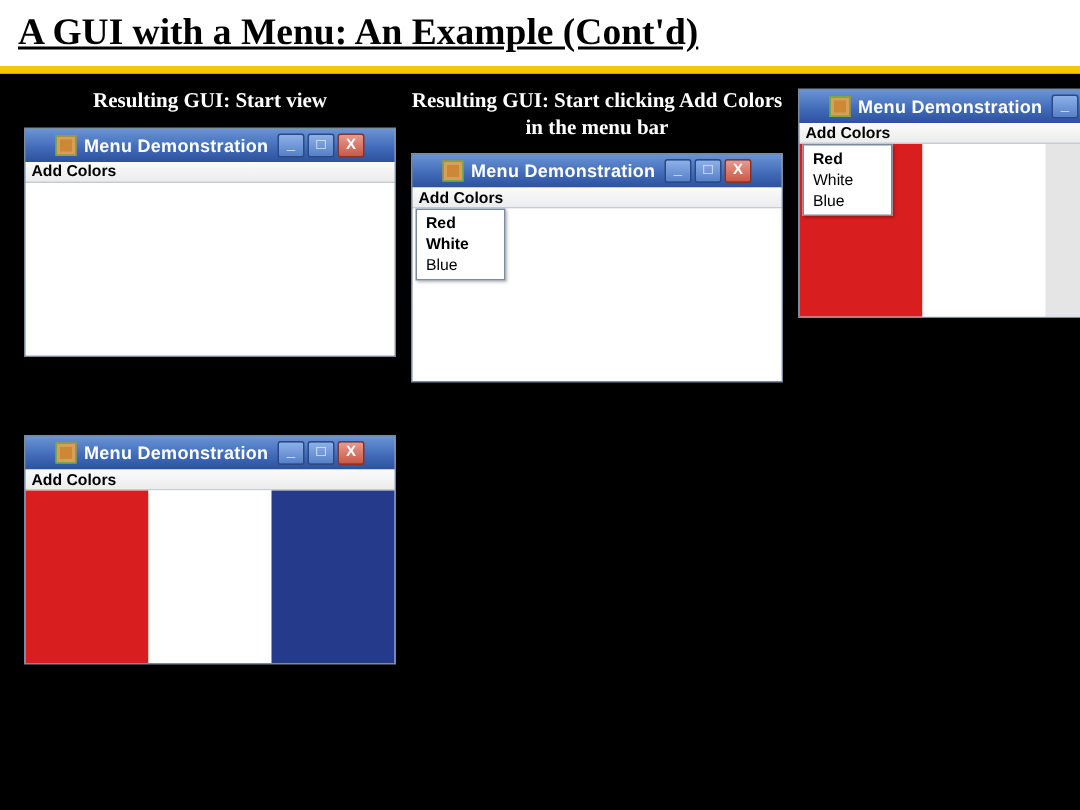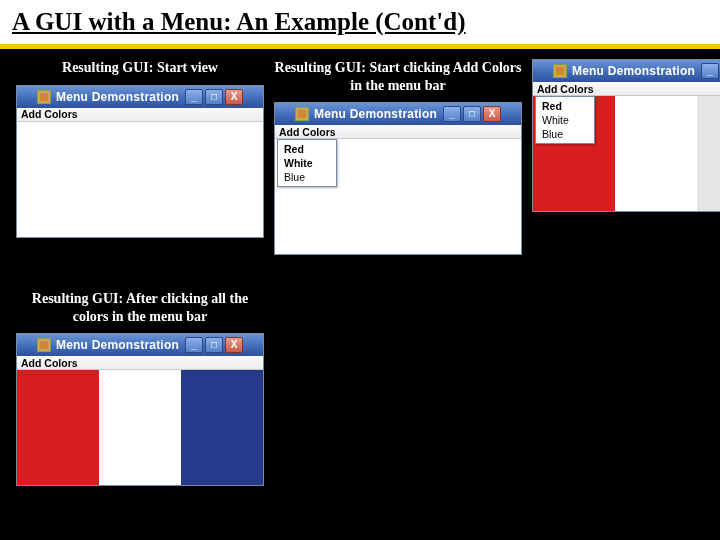--- a/index.html
+++ b/index.html
@@ -197,21 +197,20 @@
           <div class="mi">Blue</div>
         </div>
         <div class="stripe red"></div>
         <div class="stripe white"></div>
         <div class="stripe grey"></div>
       </div>
     </div>
   </div>
 
   <div class="panel">
-    <div class="caption">Resulting GUI: After clicking all the colors in the menu bar</div>
     <div class="window">
       <div class="titlebar">
         <div class="appicon"></div>
         <div class="titletext">Menu Demonstration</div>
         <div class="winbtns">
           <div class="winbtn">_</div>
           <div class="winbtn">□</div>
           <div class="winbtn close">X</div>
         </div>
       </div>

